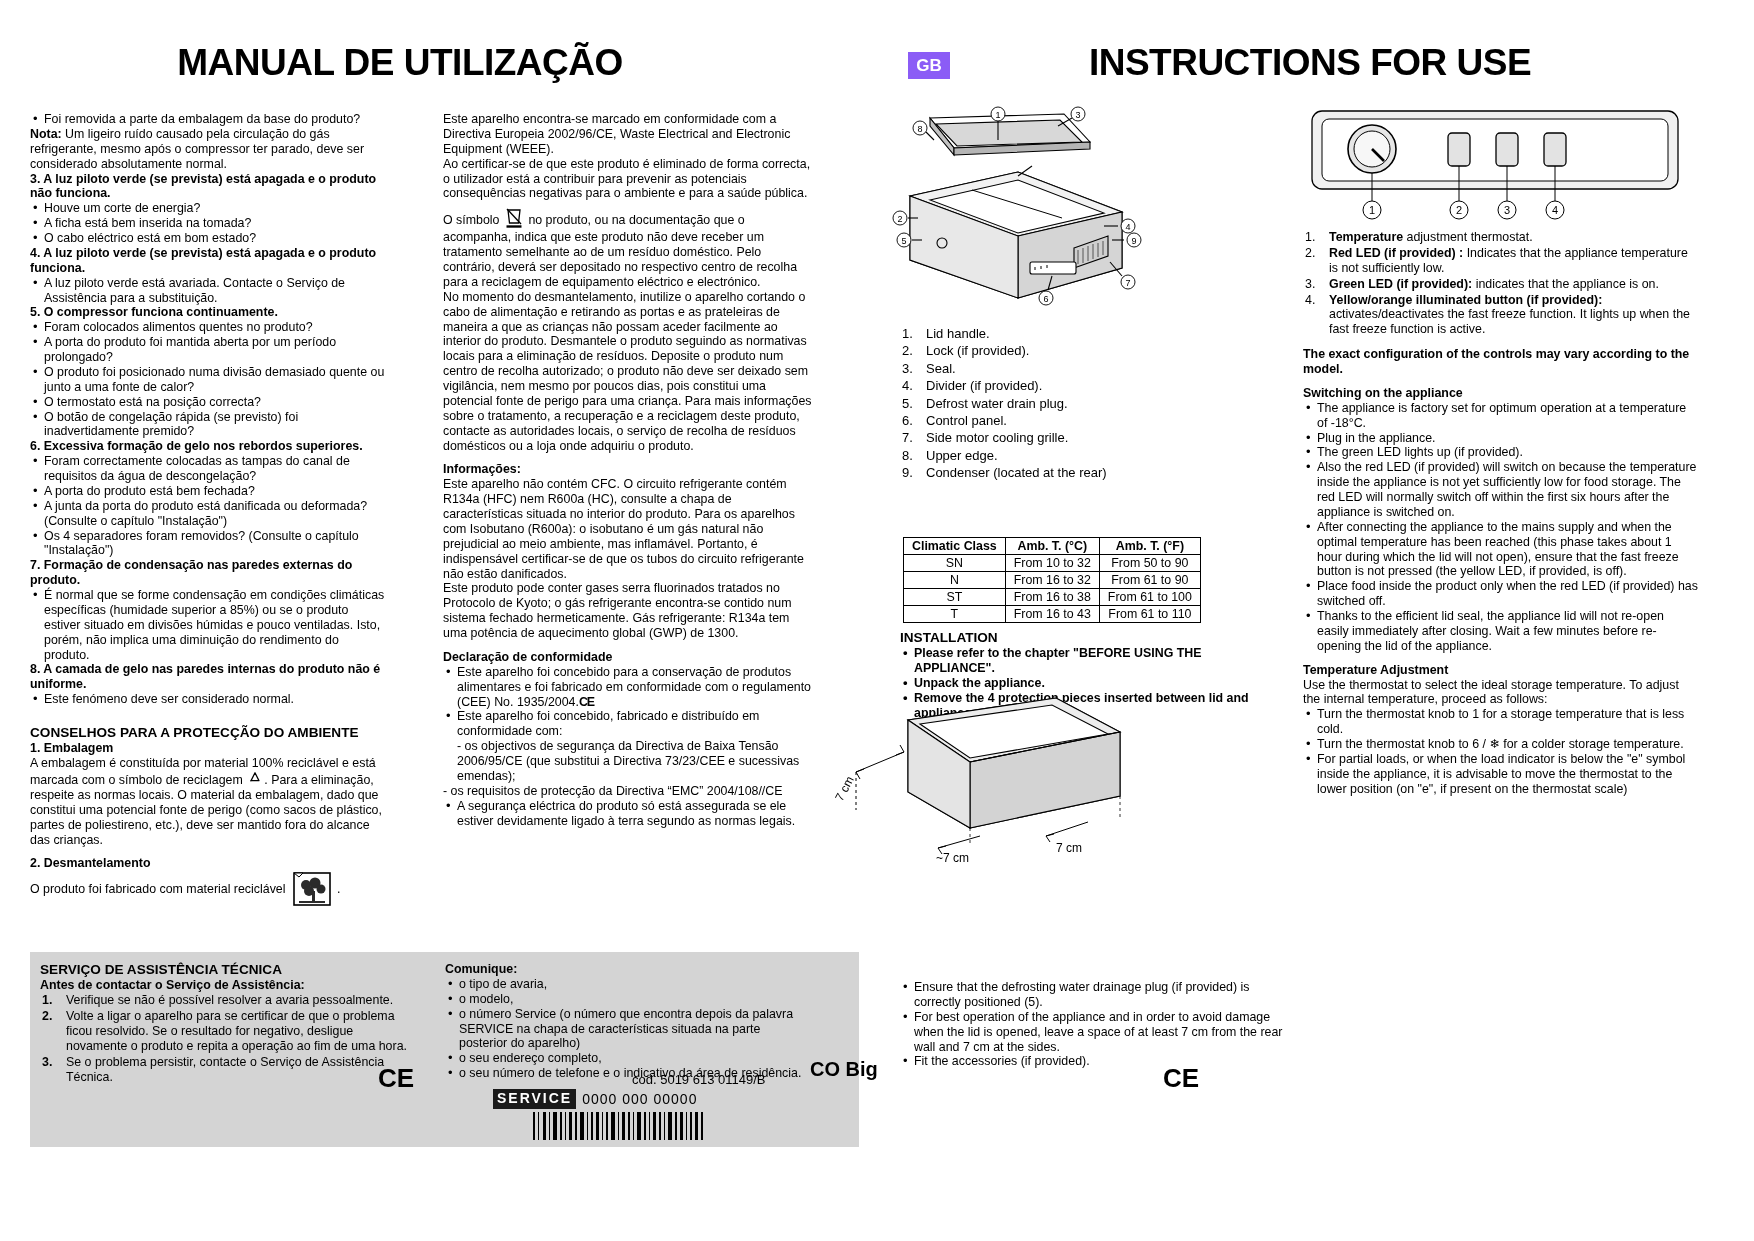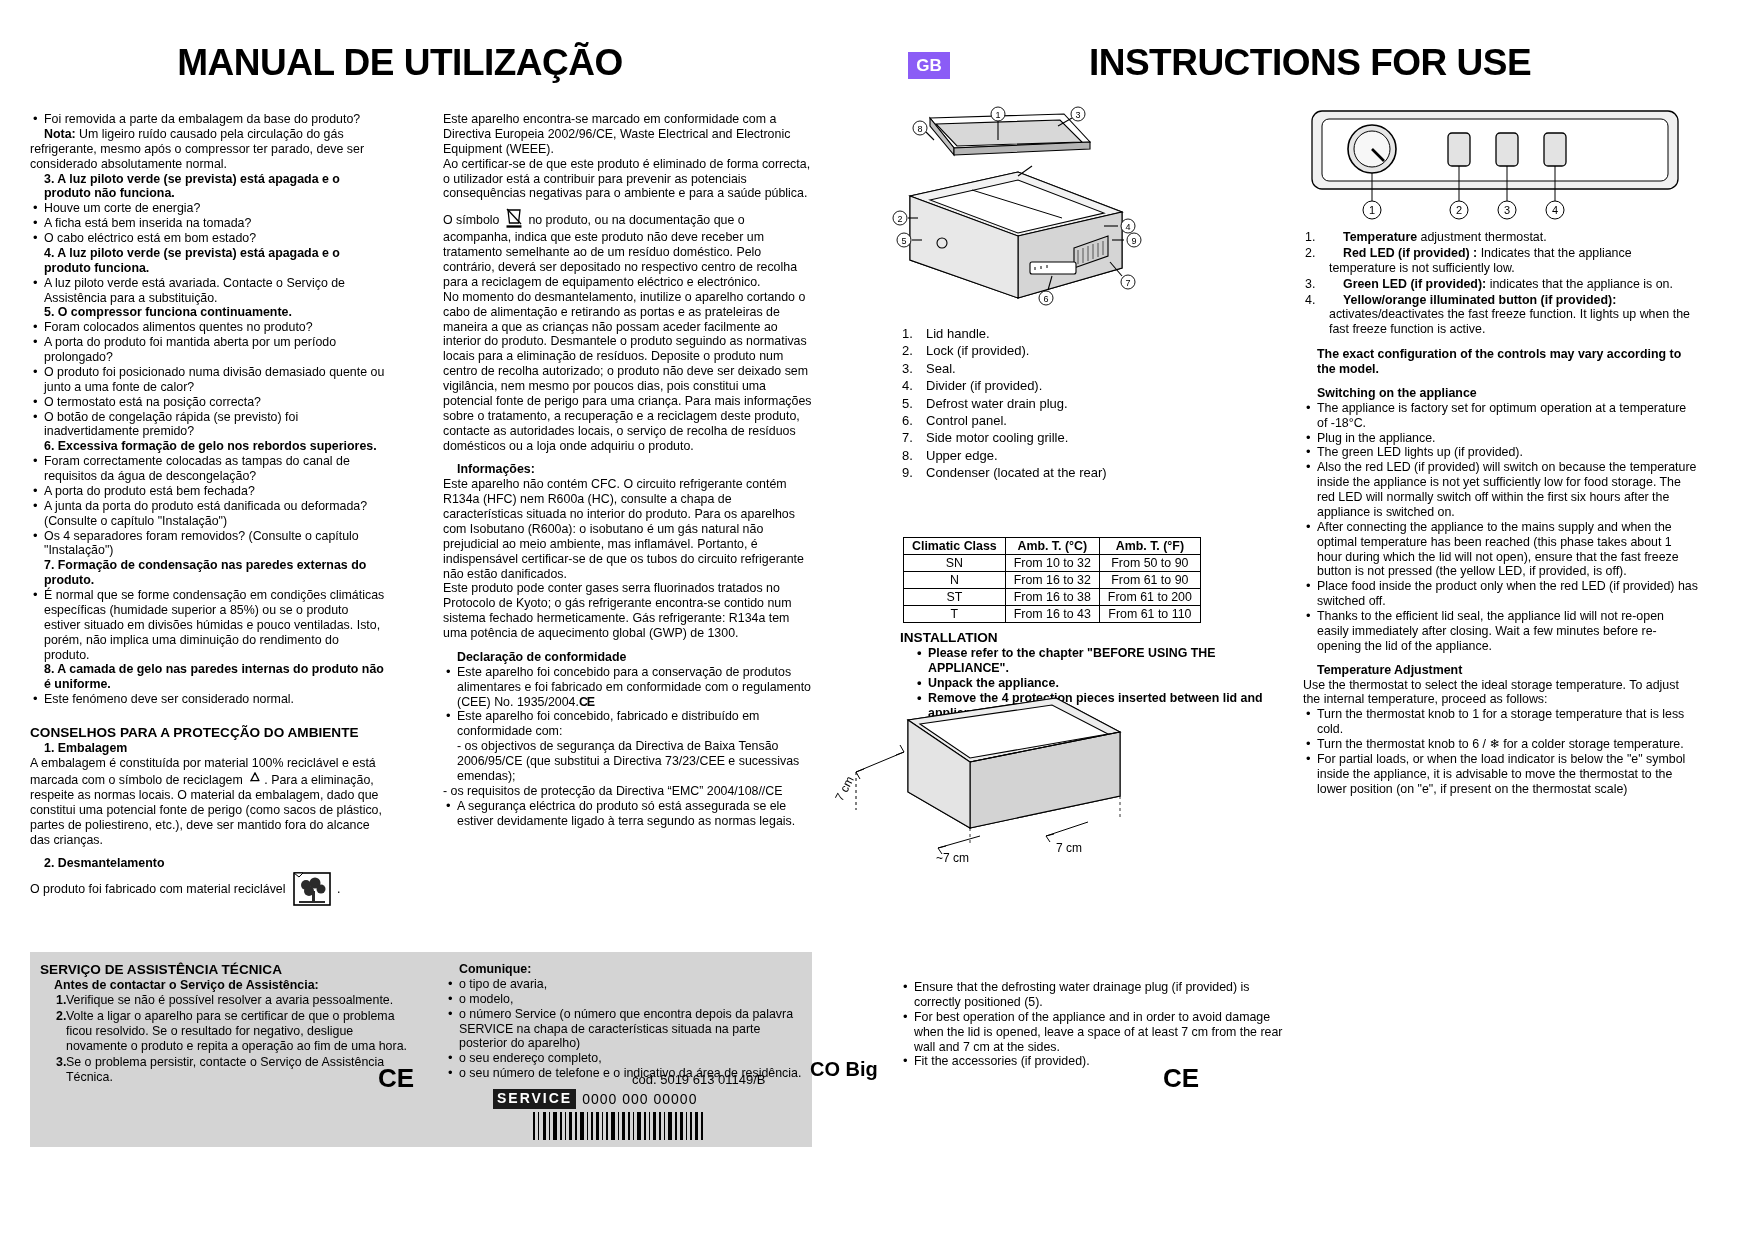--- a/index.html
+++ b/index.html
@@ -32,21 +32,21 @@
   }
 
   
   .col { position:absolute; font-size:12.4px; line-height:1.2; }
   .col-pt1 { left:30px;  top:112px; width:355px; }
   .col-pt2 { left:443px; top:112px; width:370px; }
   .col-en1 { left:900px; top:108px; width:380px; }
   .col-en2 { left:1303px; top:108px; width:395px; }
 
   p { margin:0 0 0 0; }
-  .b { font-weight:bold;margin-left:14px; }
+  .b { font-weight:bold; }
 
   .li {
     position:relative; padding-left:14px; margin-bottom:0px;
   }
   .li::before {
     content:"\2022"; position:absolute; left:3px; top:-1px; font-size:13px;
   }
   .li-dash { position:relative; padding-left:0px; }
   .num-list { margin:0; padding:0; list-style:none; }
   .num-list li {
@@ -57,20 +57,21 @@
   }
   .sec-head { font-weight:bold; font-size:13.6px; margin-top:9px; }
   .gap { height:9px; }
   .gap-sm { height:5px; }
 
   
   .service-box {
     position:absolute; left:30px; top:952px;
     width:782px; height:195px;
     background:#d4d4d4;
+    padding-left:47px;
   }
   .svc-left { position:absolute; left:10px; top:10px; width:370px; font-size:12.4px; line-height:1.2; }
   .svc-right { position:absolute; left:415px; top:10px; width:360px; font-size:12.4px; line-height:1.2; }
   .svc-title { font-weight:bold; font-size:13.6px; }
 
   .service-tag {
     display:inline-block; background:#1a1a1a; color:#ffffff;
     font-weight:bold; font-size:14px; letter-spacing:2px;
     padding:1px 4px 2px 4px; margin-right:6px;
     font-family:"Liberation Sans", sans-serif;
@@ -357,21 +358,21 @@
       <td>From 50 to 90</td>
     </tr>
     <tr>
       <td>N</td>
       <td>From 16 to 32</td>
       <td>From 61 to 90</td>
     </tr>
     <tr>
       <td>ST</td>
       <td>From 16 to 38</td>
-      <td>From 61 to 200</td>
+      <td>From 61 to 100</td>
     </tr>
     <tr>
       <td>T</td>
       <td>From 16 to 43</td>
       <td>From 61 to 110</td>
     </tr>
   </tbody>
     </table>
 
   <div class="installation-block">

